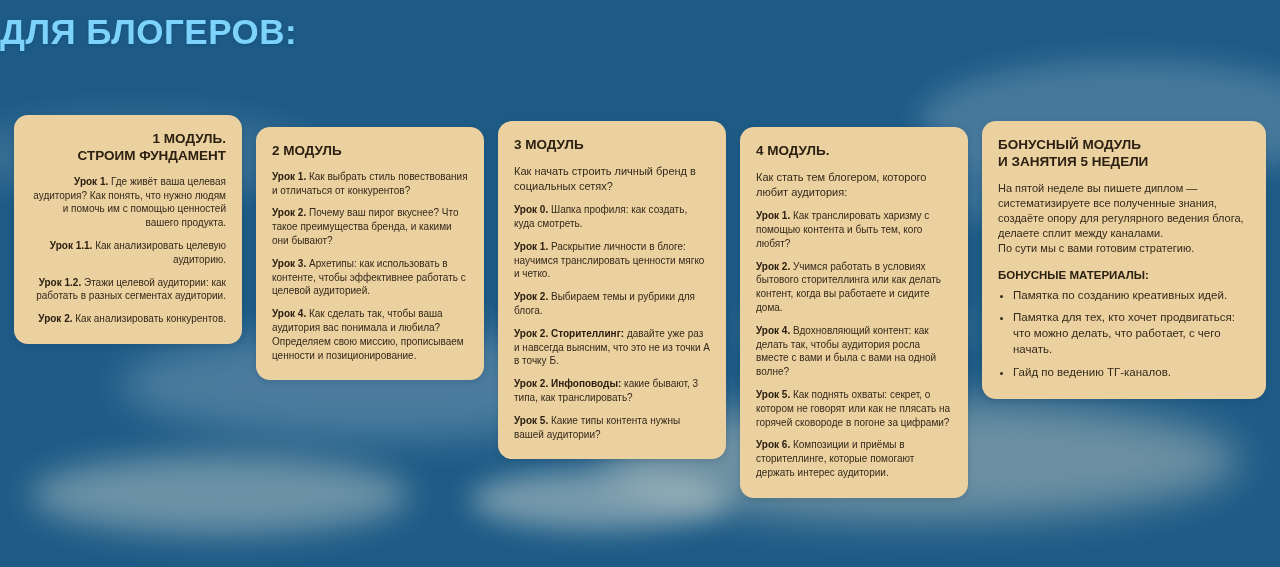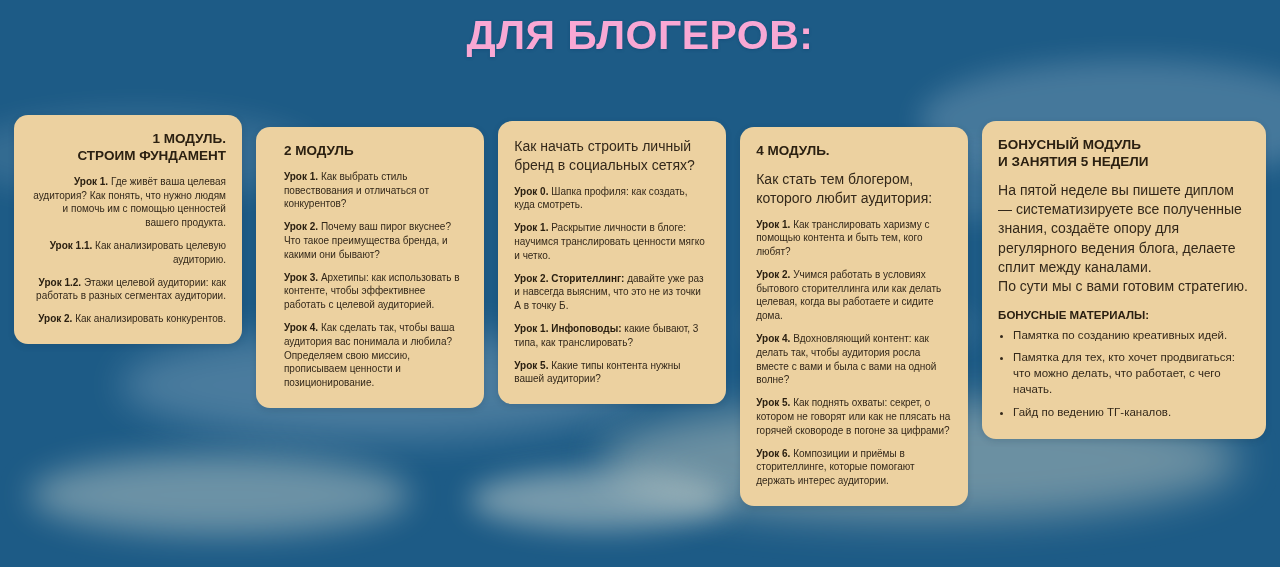--- a/index.html
+++ b/index.html
@@ -52,23 +52,23 @@
   .cloud.c5 { width: 640px; height: 120px; right: 40px; top: 400px; background: rgba(255,244,215,0.35); filter: blur(20px); }
   .cloud.c6 { width: 380px; height: 80px; left: 30px; top: 455px; background: rgba(255,248,225,0.35); filter: blur(16px); }
   .cloud.c7 { width: 260px; height: 60px; left: 470px; top: 470px; background: rgba(255,250,230,0.40); filter: blur(14px); }
   .cloud.c8 { width: 240px; height: 55px; right: 300px; top: 300px; background: rgba(255,255,255,0.10); }
 
   .title {
     position: absolute;
     top: 12px;
     left: 0;
     width: 100%;
-    text-align: center;
-    color: #f9a8d4;
-    font-size: 41px;
+    text-align: left;
+    color: #7dd3fc;
+    font-size: 35px;
     font-weight: bold;
     letter-spacing: 0.5px;
     text-shadow: 0 1px 3px rgba(0,60,100,0.35);
   }
 
   .columns {
     position: absolute;
     top: 115px;
     left: 14px;
     width: 1252px;
@@ -79,34 +79,34 @@
 
   .card {
     background: #ecd1a0;
     border-radius: 14px;
     padding: 16px 16px 18px 16px;
     box-sizing: border-box;
     color: #2e2212;
     box-shadow: 0 2px 6px rgba(20,50,70,0.18);
   }
   .card.m1 { width: 235px; text-align: right; }
-  .card.m2 { width: 235px; margin-top: 12px; padding-left: 28px; }
+  .card.m2 { width: 235px; margin-top: 12px; }
   .card.m3 { width: 235px; margin-top: 6px; }
   .card.m4 { width: 235px; margin-top: 12px; }
   .card.m5 { width: 293px; margin-top: 6px; }
 
   .card-title {
     font-size: 13.5px;
     font-weight: bold;
     line-height: 1.25;
     margin-bottom: 10px;
     color: #2b2011;
   }
   .card-intro {
-    font-size: 14px;
+    font-size: 11px;
     line-height: 1.38;
     margin-bottom: 9px;
     color: #33281a;
   }
   .lessons {
     margin: 0;
     padding: 0;
     list-style: none;
   }
   .lesson {
@@ -170,36 +170,38 @@
       <div class="card-title">2 МОДУЛЬ</div>
       <ul class="lessons">
         <li class="lesson"><b>Урок 1.</b> <span>Как выбрать стиль повествования и отличаться от конкурентов?</span></li>
         <li class="lesson"><b>Урок 2.</b> <span>Почему ваш пирог вкуснее? Что такое преимущества бренда, и какими они бывают?</span></li>
         <li class="lesson"><b>Урок 3.</b> <span>Архетипы: как использовать в контенте, чтобы эффективнее работать с целевой аудиторией.</span></li>
         <li class="lesson"><b>Урок 4.</b> <span>Как сделать так, чтобы ваша аудитория вас понимала и любила? Определяем свою миссию, прописываем ценности и позиционирование.</span></li>
       </ul>
     </div>
 
     <div class="card m3">
+      <div class="card-title">3 МОДУЛЬ</div>
       <div class="card-intro">Как начать строить личный бренд в социальных сетях?</div>
       <ul class="lessons">
         <li class="lesson"><b>Урок 0.</b> <span>Шапка профиля: как создать, куда смотреть.</span></li>
         <li class="lesson"><b>Урок 1.</b> <span>Раскрытие личности в блоге: научимся транслировать ценности мягко и четко.</span></li>
+        <li class="lesson"><b>Урок 2.</b> <span>Выбираем темы и рубрики для блога.</span></li>
         <li class="lesson"><b>Урок 2. Сторителлинг:</b> <span>давайте уже раз и навсегда выясним, что это не из точки А в точку Б.</span></li>
-        <li class="lesson"><b>Урок 1. Инфоповоды:</b> <span>какие бывают, 3 типа, как транслировать?</span></li>
+        <li class="lesson"><b>Урок 2. Инфоповоды:</b> <span>какие бывают, 3 типа, как транслировать?</span></li>
         <li class="lesson"><b>Урок 5.</b> <span>Какие типы контента нужны вашей аудитории?</span></li>
       </ul>
     </div>
 
     <div class="card m4">
       <div class="card-title">4 МОДУЛЬ.</div>
       <div class="card-intro">Как стать тем блогером, которого любит аудитория:</div>
       <ul class="lessons">
         <li class="lesson"><b>Урок 1.</b> <span>Как транслировать харизму с помощью контента и быть тем, кого любят?</span></li>
-        <li class="lesson"><b>Урок 2.</b> <span>Учимся работать в условиях бытового сторителлинга или как делать целевая, когда вы работаете и сидите дома.</span></li>
+        <li class="lesson"><b>Урок 2.</b> <span>Учимся работать в условиях бытового сторителлинга или как делать контент, когда вы работаете и сидите дома.</span></li>
         <li class="lesson"><b>Урок 4.</b> <span>Вдохновляющий контент: как делать так, чтобы аудитория росла вместе с вами и была с вами на одной волне?</span></li>
         <li class="lesson"><b>Урок 5.</b> <span>Как поднять охваты: секрет, о котором не говорят или как не плясать на горячей сковороде в погоне за цифрами?</span></li>
         <li class="lesson"><b>Урок 6.</b> <span>Композиции и приёмы в сторителлинге, которые помогают держать интерес аудитории.</span></li>
 
       </ul>
     </div>
 
     <div class="card m5">
       <div class="card-title">БОНУСНЫЙ МОДУЛЬ<br>И ЗАНЯТИЯ 5 НЕДЕЛИ</div>
       <div class="card-intro">На пятой неделе вы пишете диплом — систематизируете все полученные знания, создаёте опору для регулярного ведения блога, делаете сплит между каналами.<br>По сути мы с вами готовим стратегию.</div>

